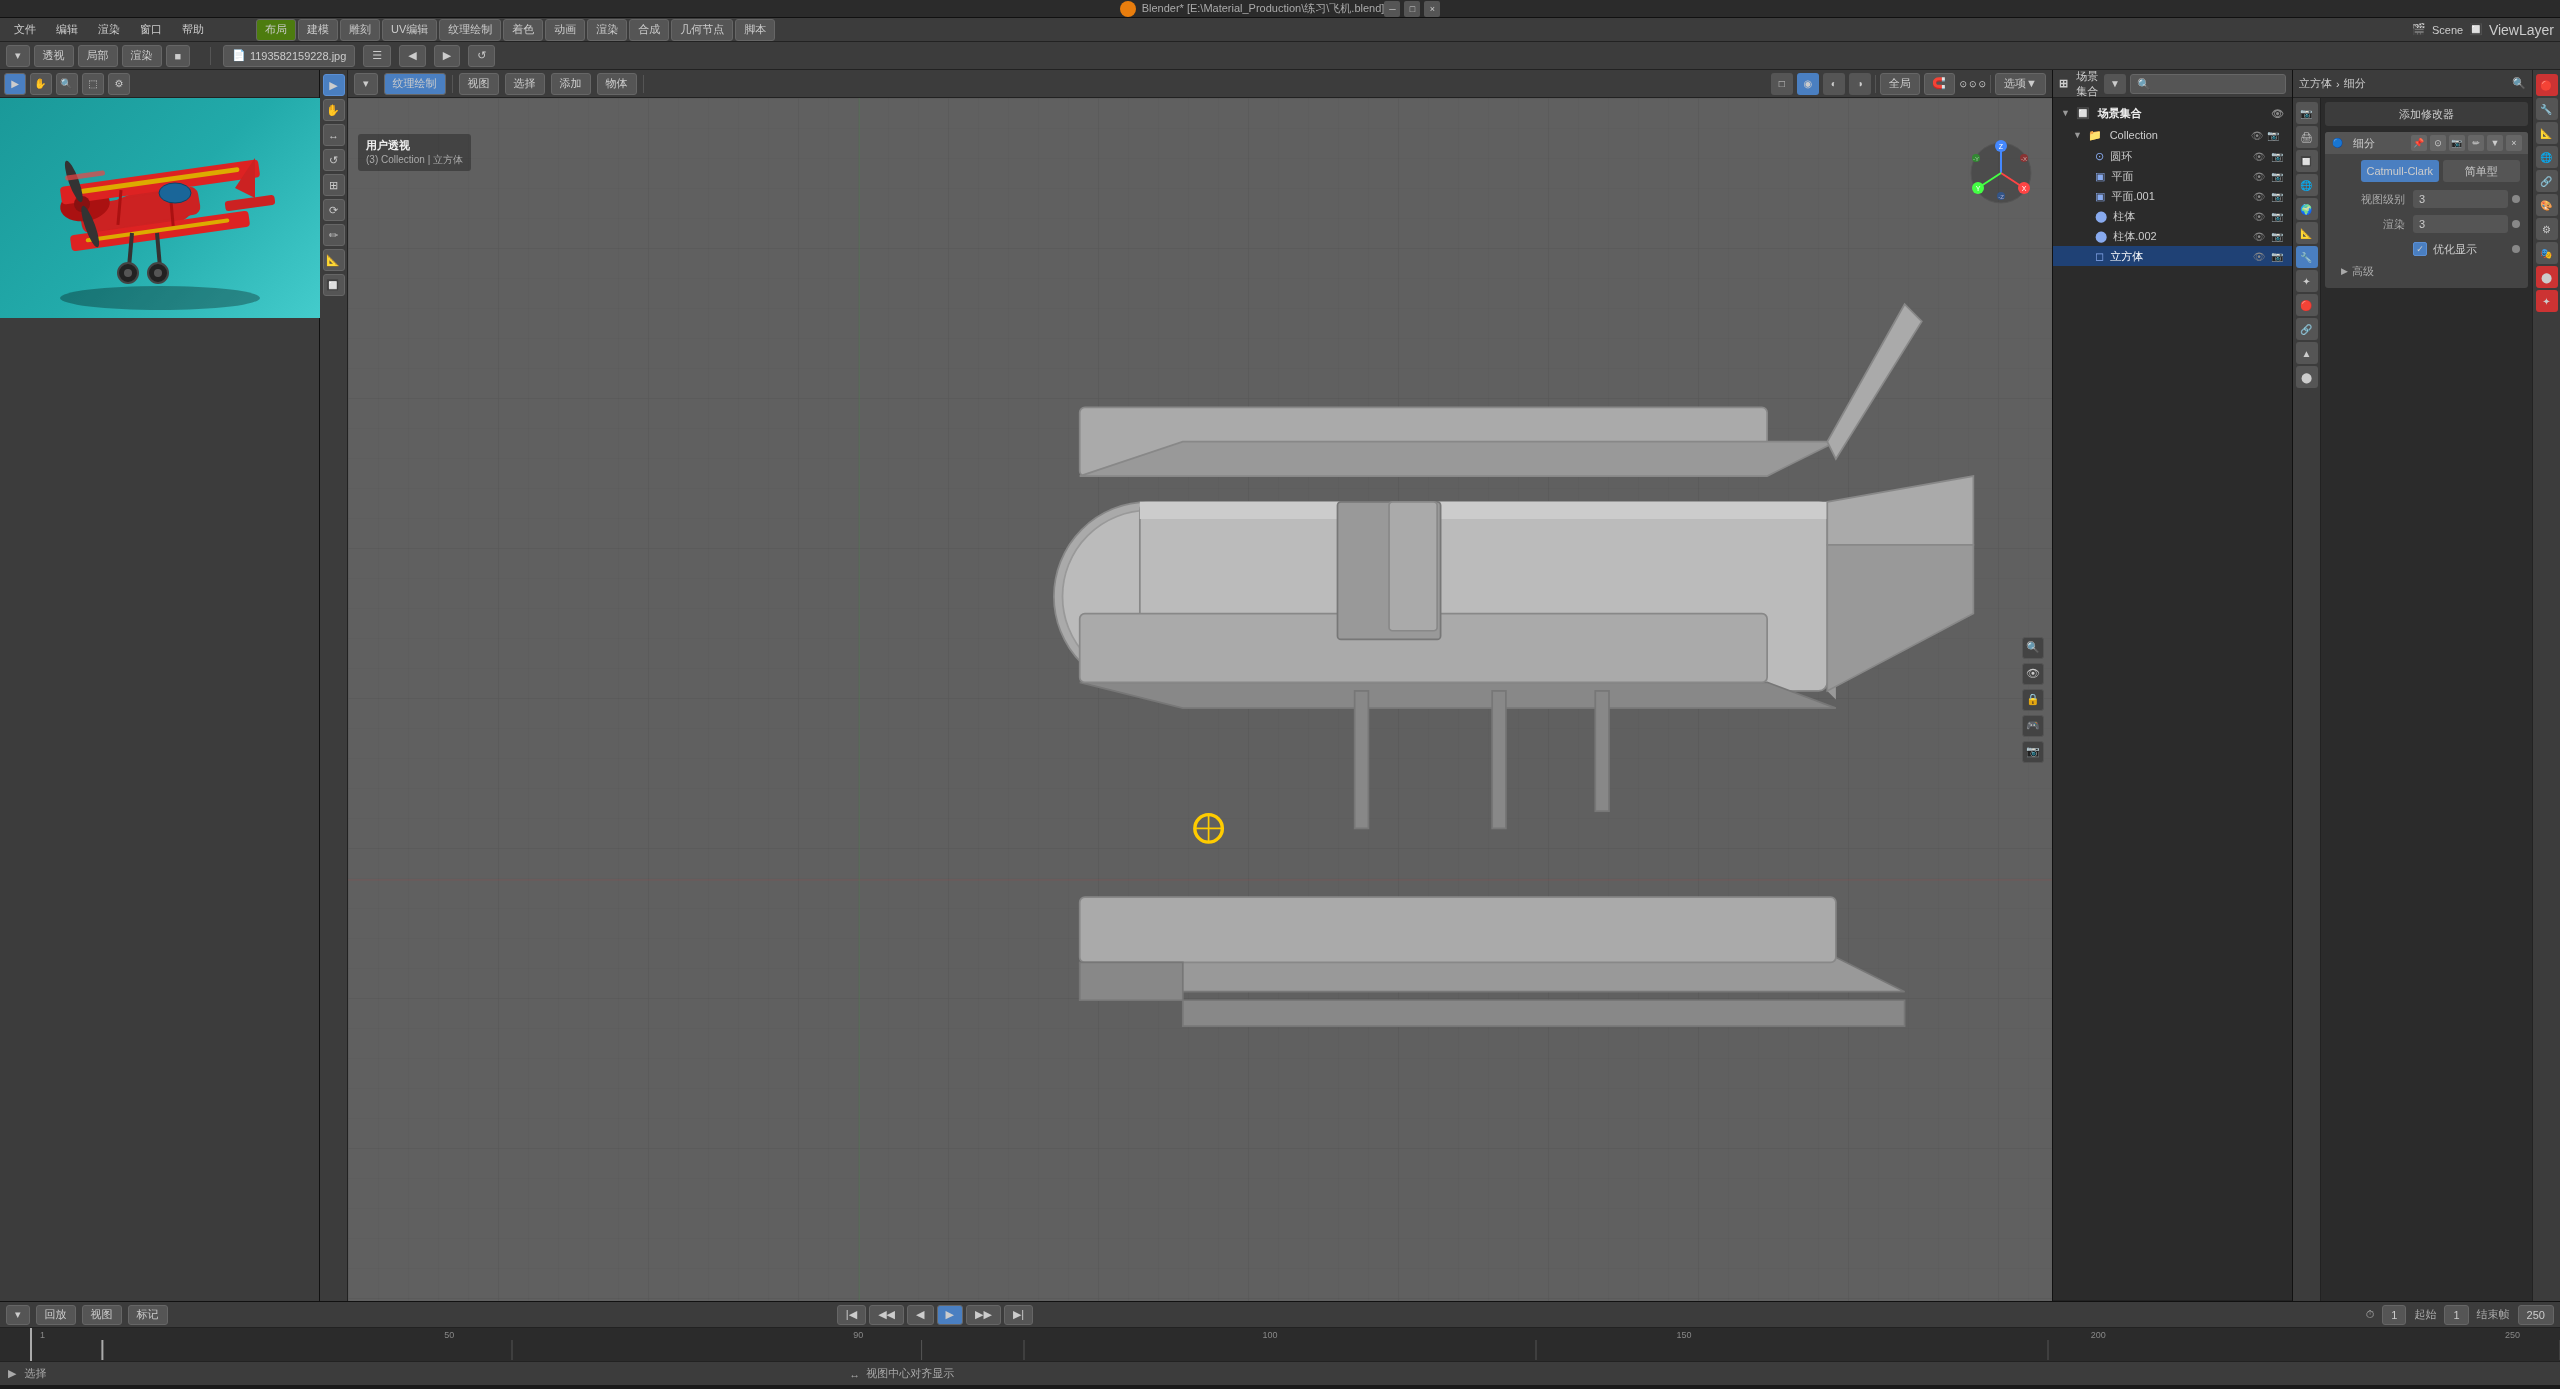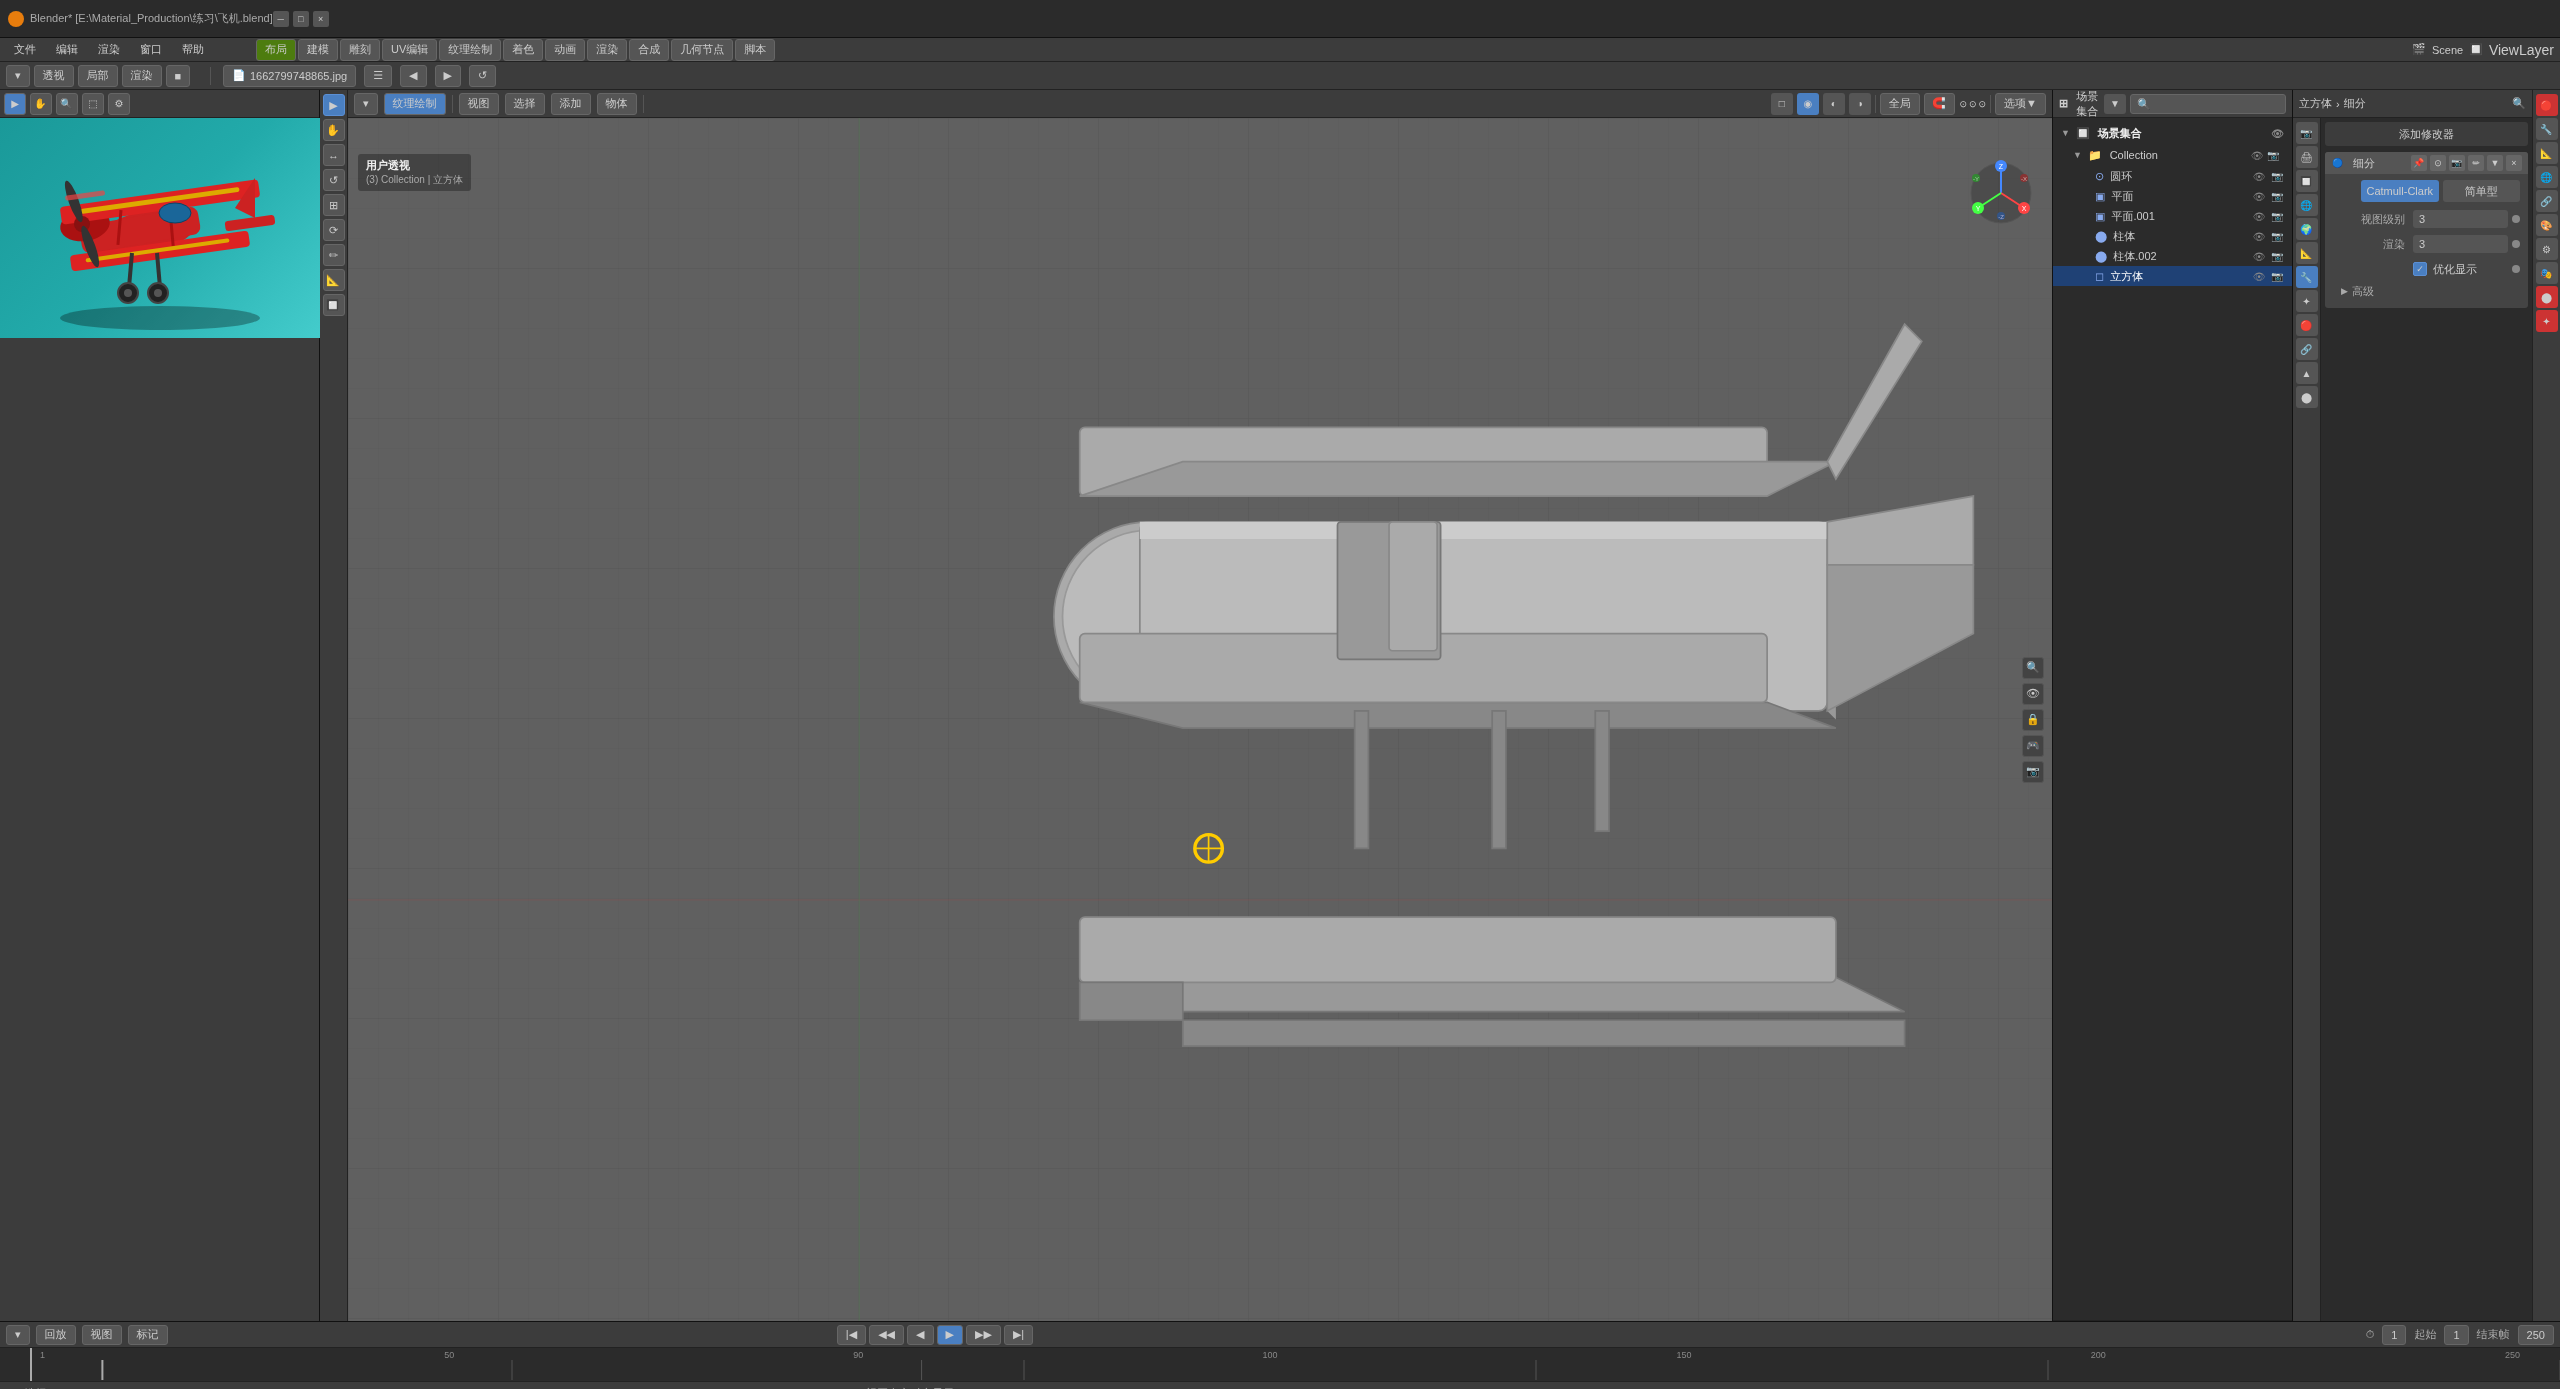--- a/index.html
+++ b/index.html
@@ -10,25 +10,25 @@
       font-family: Arial, sans-serif;
       font-size: 12px;
       color: #cccccc;
       overflow: hidden;
       user-select: none;
     }
 
     
     #title-bar {
       width: 100%;
-      height: 38px;
+      height: 18px;
       background: #2b2b2b;
       display: flex;
       align-items: center;
-      justify-content: flex-start;
+      justify-content: center;
       padding: 1px 8px;
       border-bottom: 1px solid #111;
     }
     #title-bar-left {
       display: flex;
       align-items: center;
       gap: 6px;
     }
     #title-bar-icon {
       width: 16px;
@@ -699,21 +699,21 @@
       <div class="toolbar-btn">▾</div>
       <div class="toolbar-btn">透视</div>
       <div class="toolbar-btn">局部</div>
       <div class="toolbar-btn">渲染</div>
       <div class="toolbar-btn">■</div>
     </div>
     <div class="toolbar-separator"></div>
 
     <div class="toolbar-btn">
       <span>📄</span>
-      <span>1662799748865.jpg</span>
+      <span>1193582159228.jpg</span>
     </div>
     <div class="toolbar-btn">☰</div>
     <div class="toolbar-btn">◀</div>
     <div class="toolbar-btn">▶</div>
     <div class="toolbar-btn">↺</div>
   </div>
 
   <div id="content-area">
 
     <div id="left-panel">

